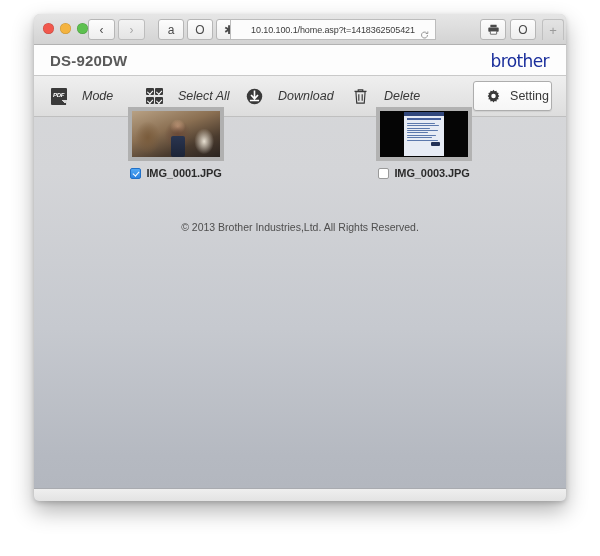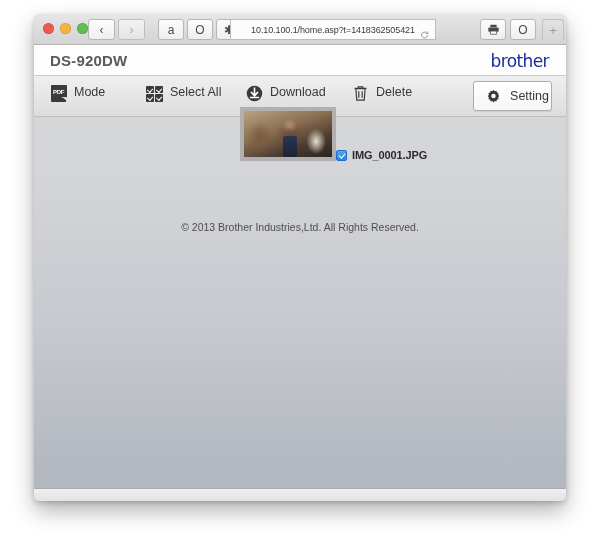--- a/index.html
+++ b/index.html
@@ -155,22 +155,24 @@
   .toolbar {
     position: relative;
     height: 40px;
     background: linear-gradient(#efefef, #dddddd);
     border-bottom: 1px solid #bfbfbf;
   }
   .tool {
     position: absolute;
     top: 9px;
     display: flex;
-    gap: 7px;
+    align-items: center;
+    gap: 15px;
     height: 22px;
+    font-style: italic;
   }
   .tool-label {
     font-size: 12.5px;
     color: #383838;
     white-space: nowrap;
   }
   .tool-icon {
     width: 17px; height: 17px;
     display: flex; align-items: center; justify-content: center;
     color: #3a3a3a;
@@ -241,22 +243,22 @@
     position: absolute;
     left: 0; right: 0;
     top: 62px;
     display: flex;
     justify-content: space-around;
     padding: 0 18px;
   }
   .file-cell {
     width: 120px;
     display: flex;
-    flex-direction: row;
-    align-items: flex-end;
+    flex-direction: column;
+    align-items: center;
   }
   .thumb-frame {
     width: 96px;
     height: 54px;
     background: #b2b2b2;
     padding: 4px;
     box-sizing: border-box;
     display: flex;
     align-items: center;
     justify-content: center;
@@ -523,20 +525,45 @@
               <div class="photo1"></div>
             </div>
           </div>
           <div class="file-row">
             <div class="cbox checked"></div>
             <span class="fname">IMG_0001.JPG</span>
           </div>
         </div>
 
 
+        <div class="file-cell">
+          <div class="thumb-frame">
+            <div class="thumb-img">
+              <div class="doc">
+                <div class="doc-page blue">
+                  <div class="doc-top"></div>
+                  <div class="band" style="margin-top:4px;"></div>
+                  <div class="ln" style="width:82%"></div>
+                  <div class="ln" style="width:94%"></div>
+                  <div class="ln" style="width:68%"></div>
+                  <div class="ln" style="width:90%"></div>
+                  <div class="ln" style="width:62%"></div>
+                  <div class="ln" style="width:86%"></div>
+                  <div class="ln" style="width:74%"></div>
+                  <div class="ln" style="width:92%"></div>
+                  <div class="blot"></div>
+                </div>
+              </div>
+            </div>
+          </div>
+          <div class="file-row">
+            <div class="cbox"></div>
+            <span class="fname">IMG_0003.JPG</span>
+          </div>
+        </div>
       </div>
 
       <div class="footer">© 2013 Brother Industries,Ltd. All Rights Reserved.</div>
 
       <div class="window-bottom"></div>
     </div>
   </div>
 </div>
 
 </body></html>

